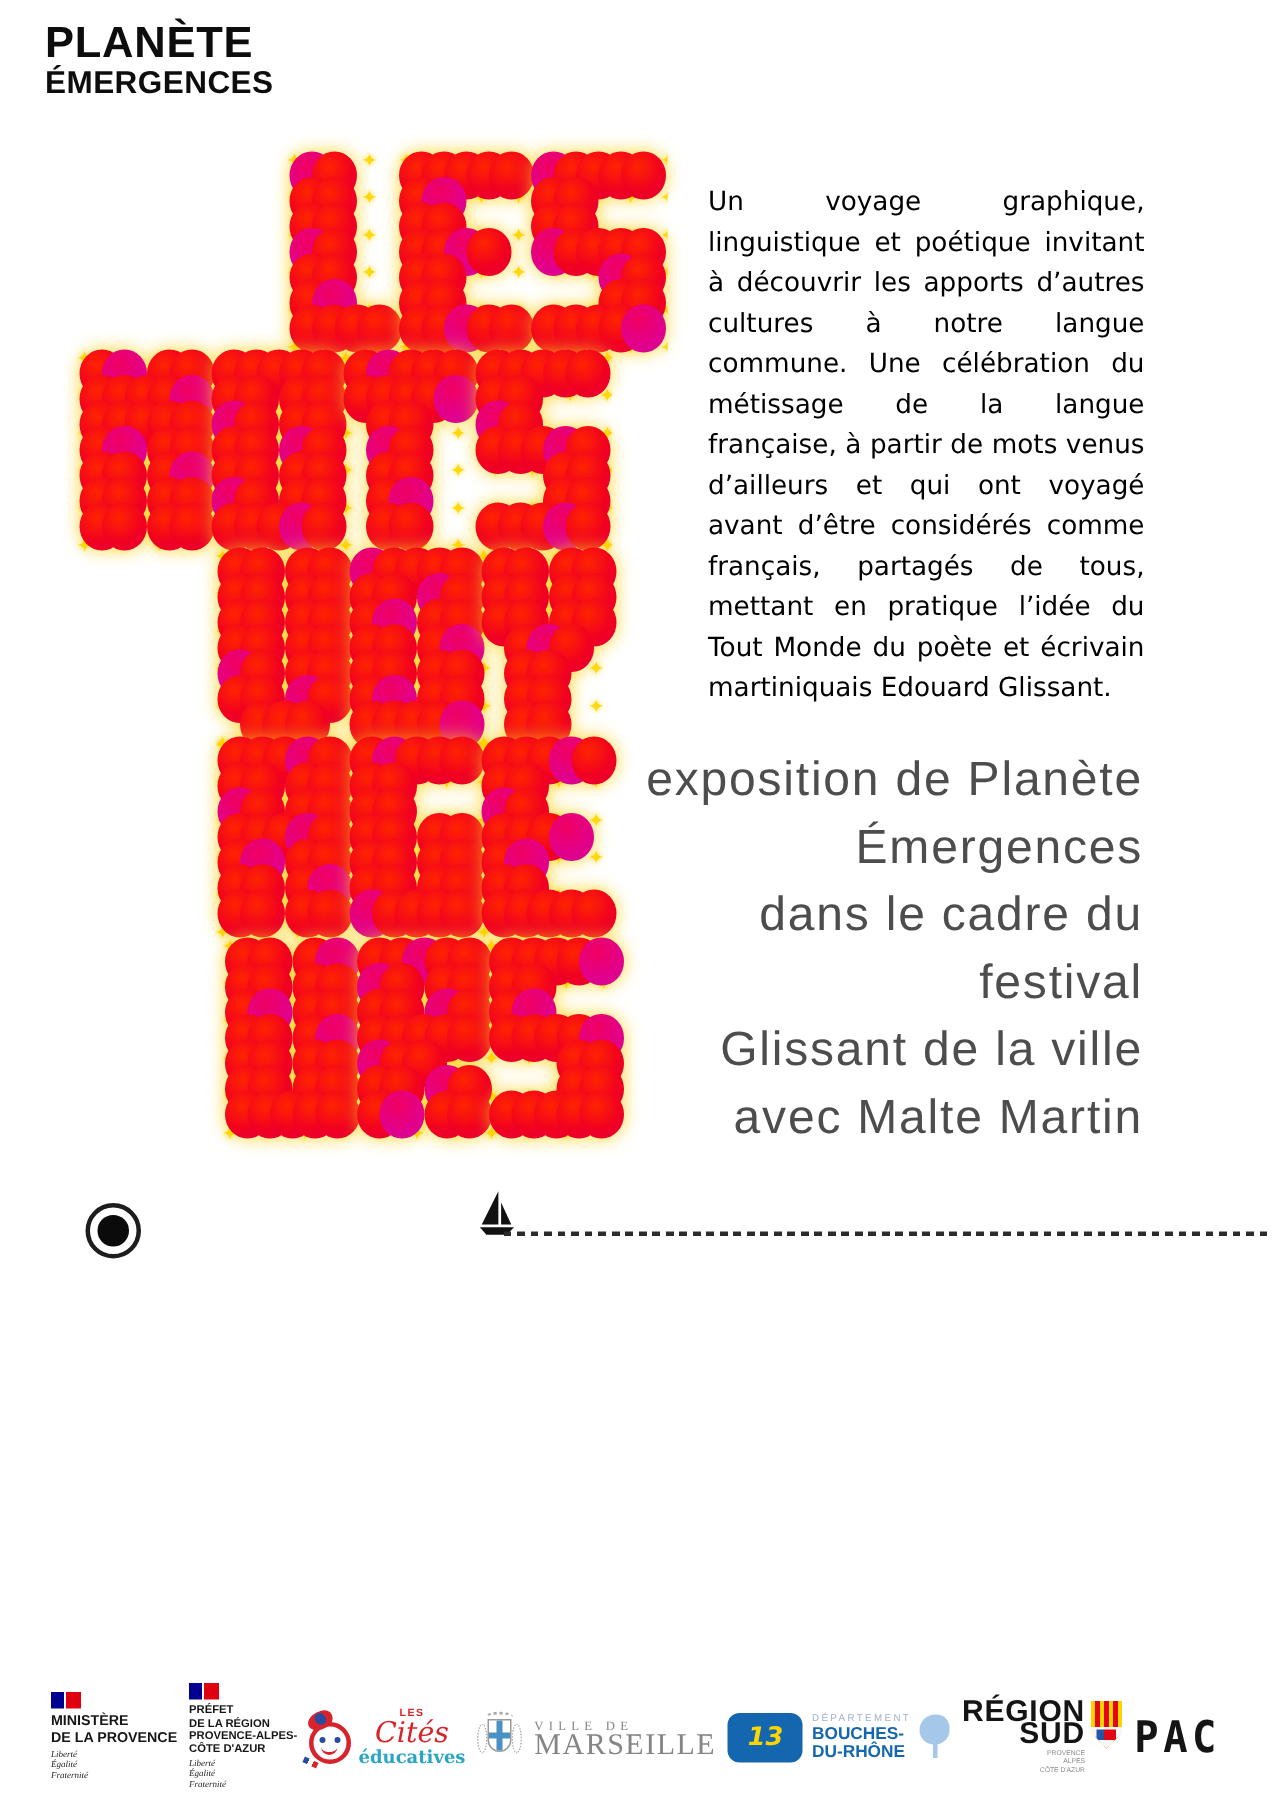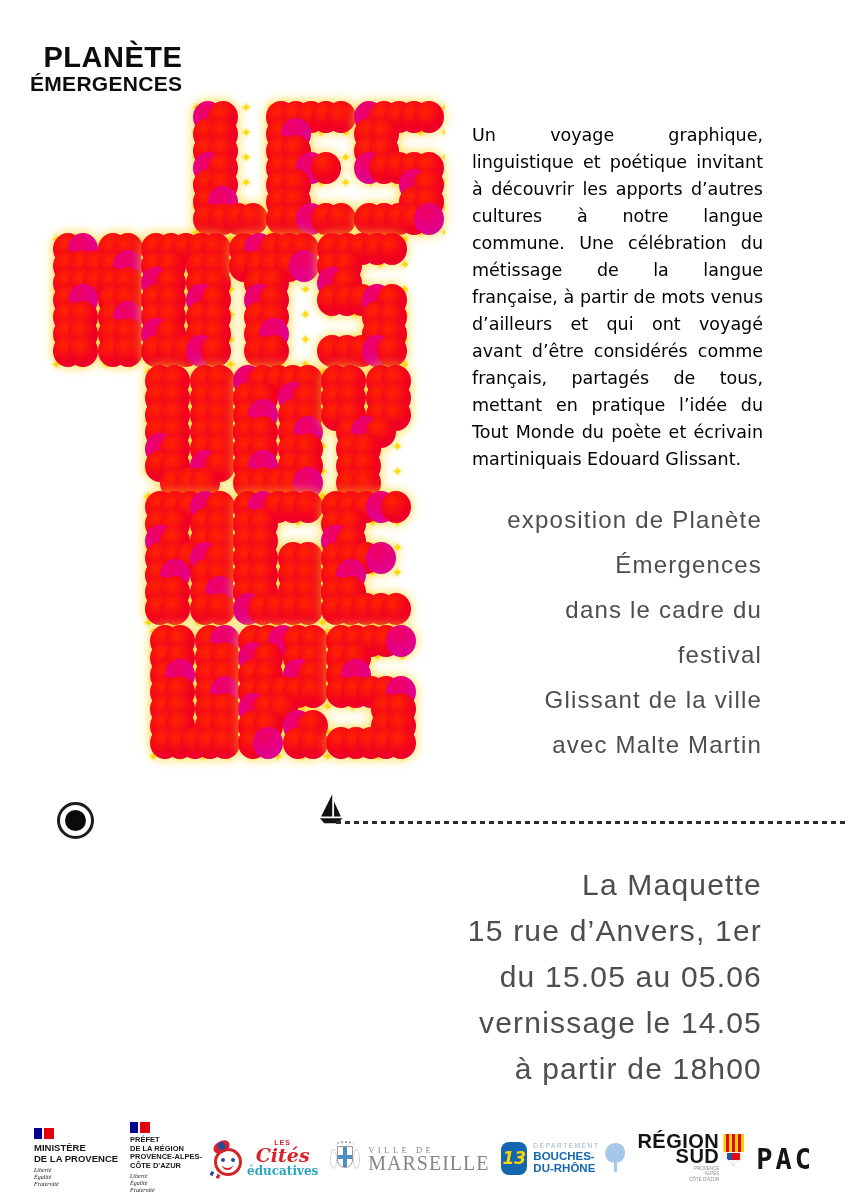--- a/index.html
+++ b/index.html
@@ -3,21 +3,21 @@
 <meta charset="utf-8">
 <style>
   html,body { margin:0; padding:0; background:#ffffff; }
   .poster {
     position:relative; width:848px; height:1200px; margin:0 auto;
     background:#ffffff; overflow:hidden;
     font-family:"Liberation Sans", sans-serif; color:#1a1a1a;
   }
 
   
-  .brand { position:absolute; left:30px; top:42px;text-align:right; }
+  .brand { position:absolute; left:30px; top:14px; }
   .brand-line1 { font-size:29px; font-weight:800; letter-spacing:.5px; color:#0d0d0d; line-height:30px;}
   .brand-line2 { font-size:21px; font-weight:700; letter-spacing:.3px; color:#0d0d0d; line-height:24px;}
 
   
   .art-row { position:absolute; display:flex; gap:13px; }
   .art-sparkles {
     position:absolute; inset:-13px -9px; z-index:0; overflow:hidden;
     color:#ffd800; font-size:13px; letter-spacing:14px; line-height:25px;
     white-space:pre; text-shadow:0 0 4px rgba(255,215,0,.85); opacity:.95;
     font-family:"DejaVu Sans", sans-serif; pointer-events:none;
@@ -43,21 +43,21 @@
     font-size:17.5px; line-height:27px; text-align:justify;
     color:#000000;
   }
 
   
   .expo, .venue {
     position:absolute; right:86px; text-align:right;
     font-family:"Liberation Sans", sans-serif; font-weight:300;
     color:#4d4d4d; letter-spacing:1.2px;
   }
-  .expo { top:497px; font-size:24px; line-height:45px; }
+  .expo { top:497px; font-size:32px; line-height:45px; }
   .venue { top:862px; font-size:30px; line-height:46px; }
 
   
   .target {
     position:absolute; left:57px; top:802px; width:37px; height:37px;
     border:3px solid #1d1d1d; border-radius:50%; box-sizing:border-box;
     display:flex; align-items:center; justify-content:center;
   }
   .target-dot { width:21px; height:21px; border-radius:50%; background:#0b0b0b; }
   .boat { position:absolute; left:316px; top:793px; }
@@ -89,21 +89,21 @@
     background:#274b9f; border-radius:50% 50% 40% 60%; transform:rotate(-30deg); }
   .eye { position:absolute; top:7px; width:4px; height:4px; border-radius:50%; background:#274b9f; }
   .eye.l { left:4px; } .eye.r { right:4px; }
   .smile { position:absolute; left:5px; bottom:3px; width:11px; height:6px;
     border-bottom:2.5px solid #d8232a; border-radius:0 0 9px 9px; }
   .ribbon { position:absolute; left:-7px; bottom:-4px; width:10px; height:4px; transform:rotate(25deg);
     background:linear-gradient(90deg,#274b9f 0 33%,#fff 33% 66%,#d8232a 66%); }
   .cites-text { display:flex; flex-direction:column; align-items:center; }
   .cites-les { color:#d8232a; font-size:7px; font-weight:bold; letter-spacing:1px; }
   .cites-name { color:#d8232a; font-family:"DejaVu Serif", serif; font-style:italic;
-    font-weight:bold; font-size:19px; line-height:19px; }
+    font-weight:normal; font-size:19px; line-height:19px; }
   .cites-sub { color:#2aa6c4; font-family:"DejaVu Serif", serif; font-weight:bold;
     font-size:12px; line-height:13px; }
 
   .marseille { display:flex; align-items:center; gap:8px; }
   .crest { position:relative; width:30px; height:34px; }
   .crest-shield { position:absolute; left:7px; top:5px; width:16px; height:22px;
     background:
       linear-gradient(#4a90c4,#4a90c4) 50% 50%/4px 100% no-repeat,
       linear-gradient(#4a90c4,#4a90c4) 50% 50%/100% 4px no-repeat,
       #ffffff;
@@ -111,21 +111,21 @@
   .crest::before, .crest::after { content:""; position:absolute; top:8px; width:5px; height:18px;
     border:1px dotted #a7a7a7; border-radius:50%; }
   .crest::before { left:0; } .crest::after { right:0; }
   .crest-top { position:absolute; left:6px; top:0; width:18px; height:5px;
     border-top:2px dotted #a7a7a7; border-radius:50%; }
   .mars-text { font-family:"Liberation Serif", serif; color:#858585; }
   .mars-l1 { font-size:8.5px; letter-spacing:3.5px; }
   .mars-l2 { font-size:20px; letter-spacing:1px; line-height:17px; }
 
   .bdr { display:flex; align-items:center; gap:6px; }
-  .b13 { width:26px; height:33px; background:#1467ae; border-radius:8px;
+  .b13 { width:50px; height:33px; background:#1467ae; border-radius:8px;
     color:#ffd500; font-weight:bold; font-style:italic; font-size:17px;
     display:flex; align-items:center; justify-content:center;
     font-family:"DejaVu Sans", sans-serif; }
   .bdr-text { display:flex; flex-direction:column; }
   .bdr-small { font-size:6.5px; letter-spacing:1.6px; color:#9fb0c9; margin-bottom:1px; }
   .bdr-big { font-size:11.5px; line-height:12px; font-weight:bold; color:#1467ae; }
   .tree { position:relative; width:20px; height:30px; }
   .tree::before { content:""; position:absolute; left:0; top:0; width:20px; height:20px;
     background:#a6c8e8; border-radius:55% 45% 50% 50%; }
   .tree::after { content:""; position:absolute; left:9px; top:18px; width:3px; height:11px;
@@ -798,27 +798,20 @@
   <div class="target">
     <div class="target-dot"></div>
   </div>
   <svg class="boat" width="30" height="32" viewBox="0 0 24 26">
     <path d="M13 1 L13 19 L4 19 Z" fill="#111"></path>
     <path d="M14.5 7 L14.5 19 L20 19 Z" fill="#111"></path>
     <path d="M3 20.5 L21.5 20.5 L17.5 24.5 L6.5 24.5 Z" fill="#111"></path>
   </svg>
   <div class="dash-line"></div>
 
-  <div class="venue">
-    <div>La Maquette</div>
-    <div>15 rue d’Anvers, 1er</div>
-    <div>du 15.05 au 05.06</div>
-    <div>vernissage le 14.05</div>
-    <div>à partir de 18h00</div>
-  </div>
 
   <div class="footer">
 
     <div class="logo">
       <div>
         <div class="flag"></div>
         <div class="gov-lines big">
           <div>MINISTÈRE</div>
           <div>DE LA PROVENCE</div>
         </div>

